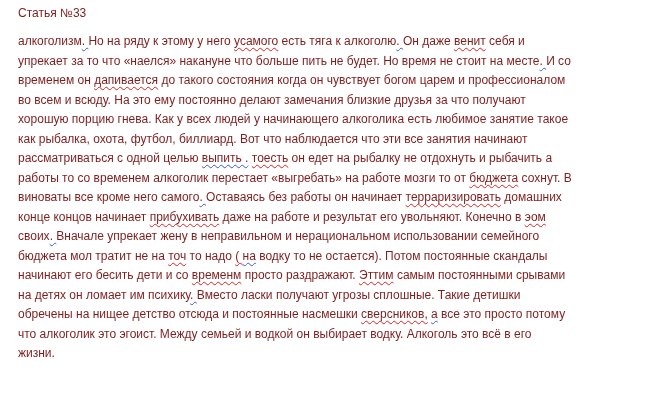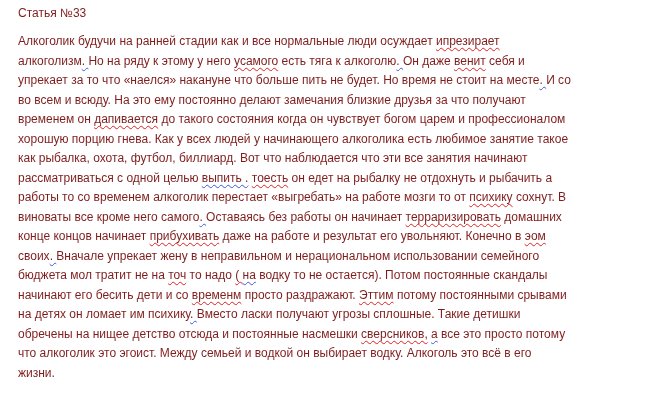--- a/index.html
+++ b/index.html
@@ -45,32 +45,31 @@
     text-underline-offset: 2px;
     text-decoration-skip-ink: none;
   }
 </style>
 </head>
 <body>
 
 <div class="page">
   <div class="doc-title">Статья №33</div>
   <div class="doc-body" id="doc-body">
-      <div class="line"><span class="seg">Алкоголик будучи на ранней стадии как и все нормальные люди осуждает </span><span class="seg spelling" style="text-decoration-color: rgb(224, 32, 32);">ипрезирает</span></div>
       <div class="line"><span class="seg">алкоголизм</span><span class="seg grammar" style="text-decoration-color: rgb(58, 87, 224);">. </span><span class="seg">Но на ряду к этому у него </span><span class="seg spelling" style="text-decoration-color: rgb(224, 32, 32);">усамого</span><span class="seg"> есть тяга к алкоголю</span><span class="seg grammar" style="text-decoration-color: rgb(58, 87, 224);">. </span><span class="seg">Он даже </span><span class="seg spelling" style="text-decoration-color: rgb(224, 32, 32);">венит</span><span class="seg"> себя и</span></div>
       <div class="line"><span class="seg">упрекает за то что «наелся» накануне что больше пить не будет. Но время не стоит на месте</span><span class="seg grammar" style="text-decoration-color: rgb(58, 87, 224);">. </span><span class="seg">И со</span></div>
+      <div class="line"><span class="seg">временем он </span><span class="seg spelling" style="text-decoration-color: rgb(224, 32, 32);">дапивается</span><span class="seg"> до такого состояния когда он чувствует богом царем и профессионалом</span></div>
       <div class="line"><span class="seg">во всем и всюду. На это ему постоянно делают замечания близкие друзья за что получают</span></div>
-      <div class="line"><span class="seg">временем он </span><span class="seg spelling" style="text-decoration-color: rgb(224, 32, 32);">дапивается</span><span class="seg"> до такого состояния когда он чувствует богом царем и профессионалом</span></div>
       <div class="line"><span class="seg">хорошую порцию гнева. Как у всех людей у начинающего алкоголика есть любимое занятие такое</span></div>
       <div class="line"><span class="seg">как рыбалка, охота, футбол, биллиард. Вот что наблюдается что эти все занятия начинают</span></div>
       <div class="line"><span class="seg">рассматриваться с одной целью </span><span class="seg grammar" style="text-decoration-color: rgb(58, 87, 224);">выпить .</span><span class="seg"> </span><span class="seg spelling" style="text-decoration-color: rgb(224, 32, 32); text-align: center;">тоесть</span><span class="seg"> он едет на рыбалку не отдохнуть и рыбачить а</span></div>
-      <div class="line"><span class="seg">работы то со временем алкоголик перестает «выгребать» на работе мозги то от </span><span class="seg spelling" style="text-decoration-color: rgb(224, 32, 32);">психику</span><span class="seg"> сохнут. В</span></div>
+      <div class="line"><span class="seg">работы то со временем алкоголик перестает «выгребать» на работе мозги то от </span><span class="seg spelling" style="text-decoration-color: rgb(224, 32, 32);">бюджета</span><span class="seg"> сохнут. В</span></div>
       <div class="line"><span class="seg">виноваты все кроме него самого</span><span class="seg grammar" style="text-decoration-color: rgb(58, 87, 224);">. </span><span class="seg">Оставаясь без работы он начинает </span><span class="seg spelling" style="text-decoration-color: rgb(224, 32, 32);">терраризировать</span><span class="seg"> домашних</span></div>
       <div class="line"><span class="seg">конце концов начинает </span><span class="seg spelling" style="text-decoration-color: rgb(224, 32, 32);">прибухивать</span><span class="seg"> даже на работе и результат его увольняют. Конечно в </span><span class="seg spelling" style="text-decoration-color: rgb(224, 32, 32);">эом</span></div>
       <div class="line"><span class="seg">своих</span><span class="seg grammar" style="text-decoration-color: rgb(58, 87, 224);">. </span><span class="seg">Вначале упрекает жену в неправильном и нерациональном использовании семейного</span></div>
       <div class="line"><span class="seg">бюджета мол тратит не на </span><span class="seg spelling" style="text-decoration-color: rgb(224, 32, 32);">точ</span><span class="seg"> то надо </span><span class="seg spelling" style="text-decoration-color: rgb(224, 32, 32);">( </span><span class="seg grammar" style="text-decoration-color: rgb(58, 87, 224);">на</span><span class="seg"> водку то не остается). Потом постоянные скандалы</span></div>
-      <div class="line"><span class="seg">начинают его бесить дети и со </span><span class="seg spelling" style="text-decoration-color: rgb(224, 32, 32);">временм</span><span class="seg"> просто раздражают. </span><span class="seg spelling" style="text-decoration-color: rgb(224, 32, 32);">Эттим</span><span class="seg"> потому постоянными срывами</span></div>
+      <div class="line"><span class="seg">начинают его бесить дети и со </span><span class="seg spelling" style="text-decoration-color: rgb(224, 32, 32);">временм</span><span class="seg"> просто раздражают. </span><span class="seg spelling" style="text-decoration-color: rgb(224, 32, 32);">Эттим</span><span class="seg"> самым постоянными срывами</span></div>
       <div class="line"><span class="seg">на детях он ломает им психику</span><span class="seg grammar" style="text-decoration-color: rgb(58, 87, 224);">. </span><span class="seg">Вместо ласки получают угрозы сплошные. Такие детишки</span></div>
       <div class="line"><span class="seg">обречены на нищее детство отсюда и постоянные насмешки </span><span class="seg spelling" style="text-decoration-color: rgb(224, 32, 32);">сверсников,</span><span class="seg"> </span><span class="seg grammar" style="text-decoration-color: rgb(58, 87, 224);">а</span><span class="seg"> все это просто потому</span></div>
       <div class="line"><span class="seg">что алкоголик это эгоист. Между семьей и водкой он выбирает водку. Алкоголь это всё в его</span></div>
       <div class="line"><span class="seg">жизни.</span></div>
     </div>
 </div>
 
 </body></html>

